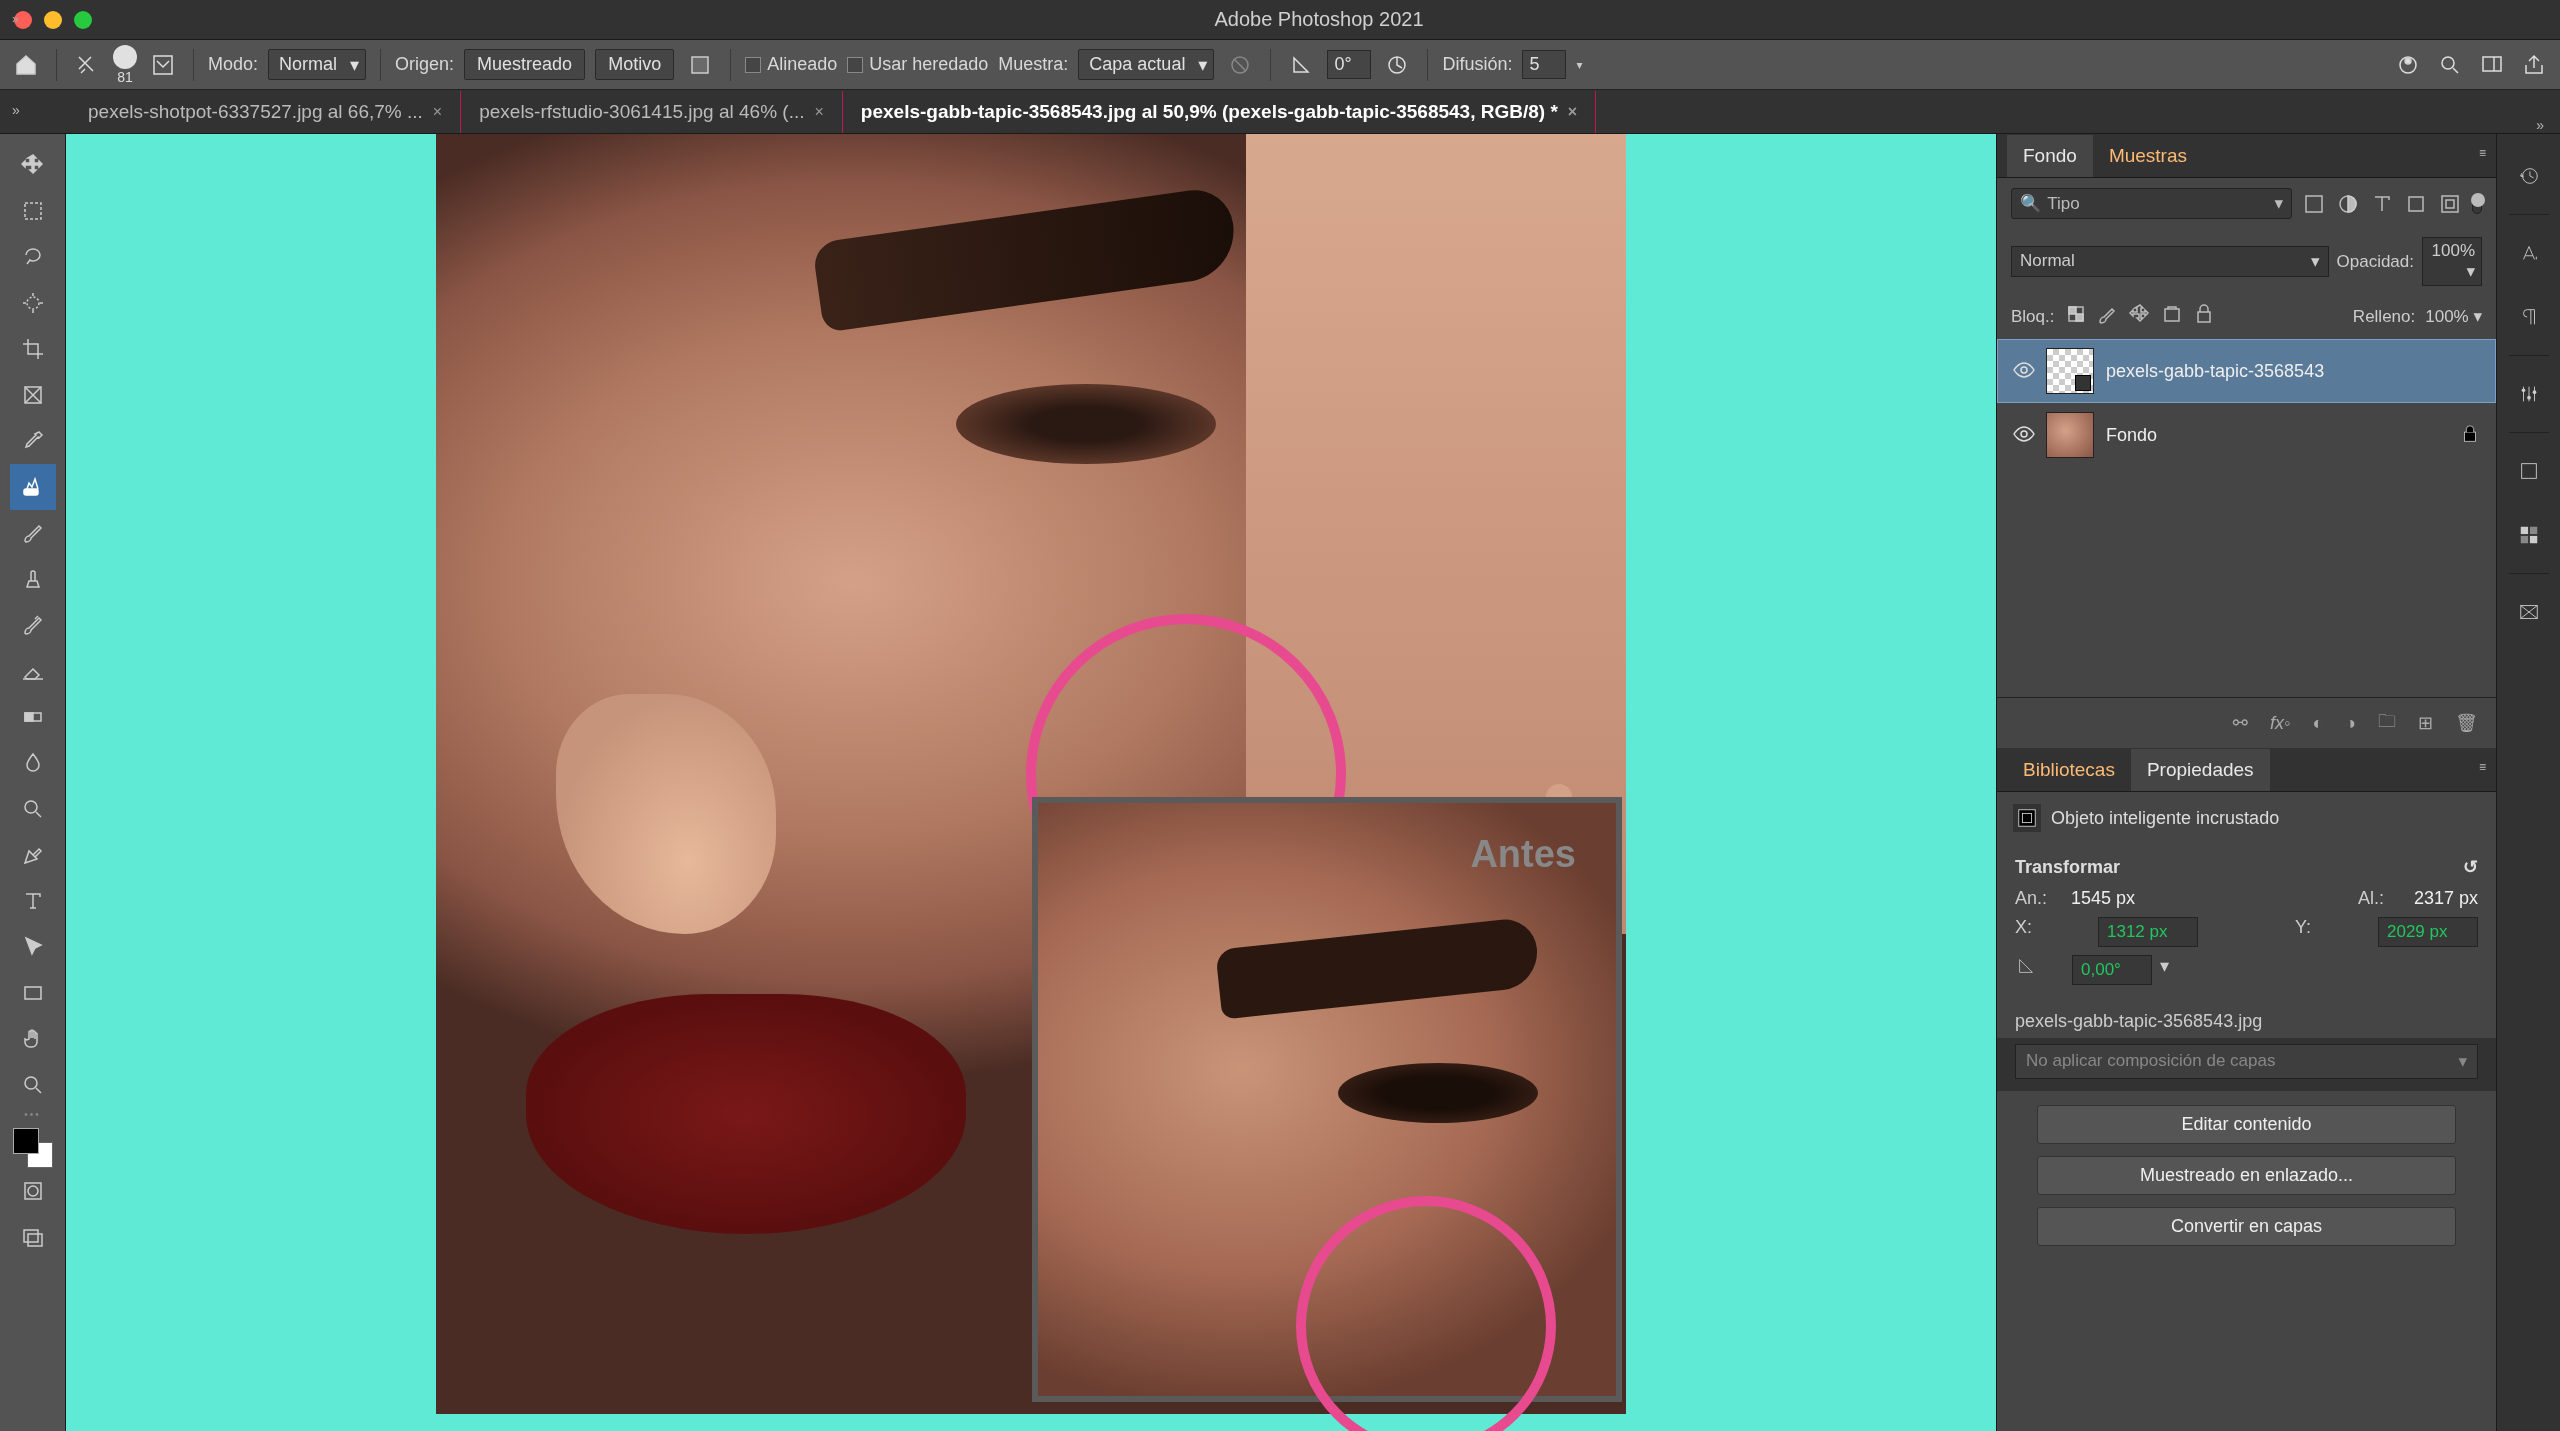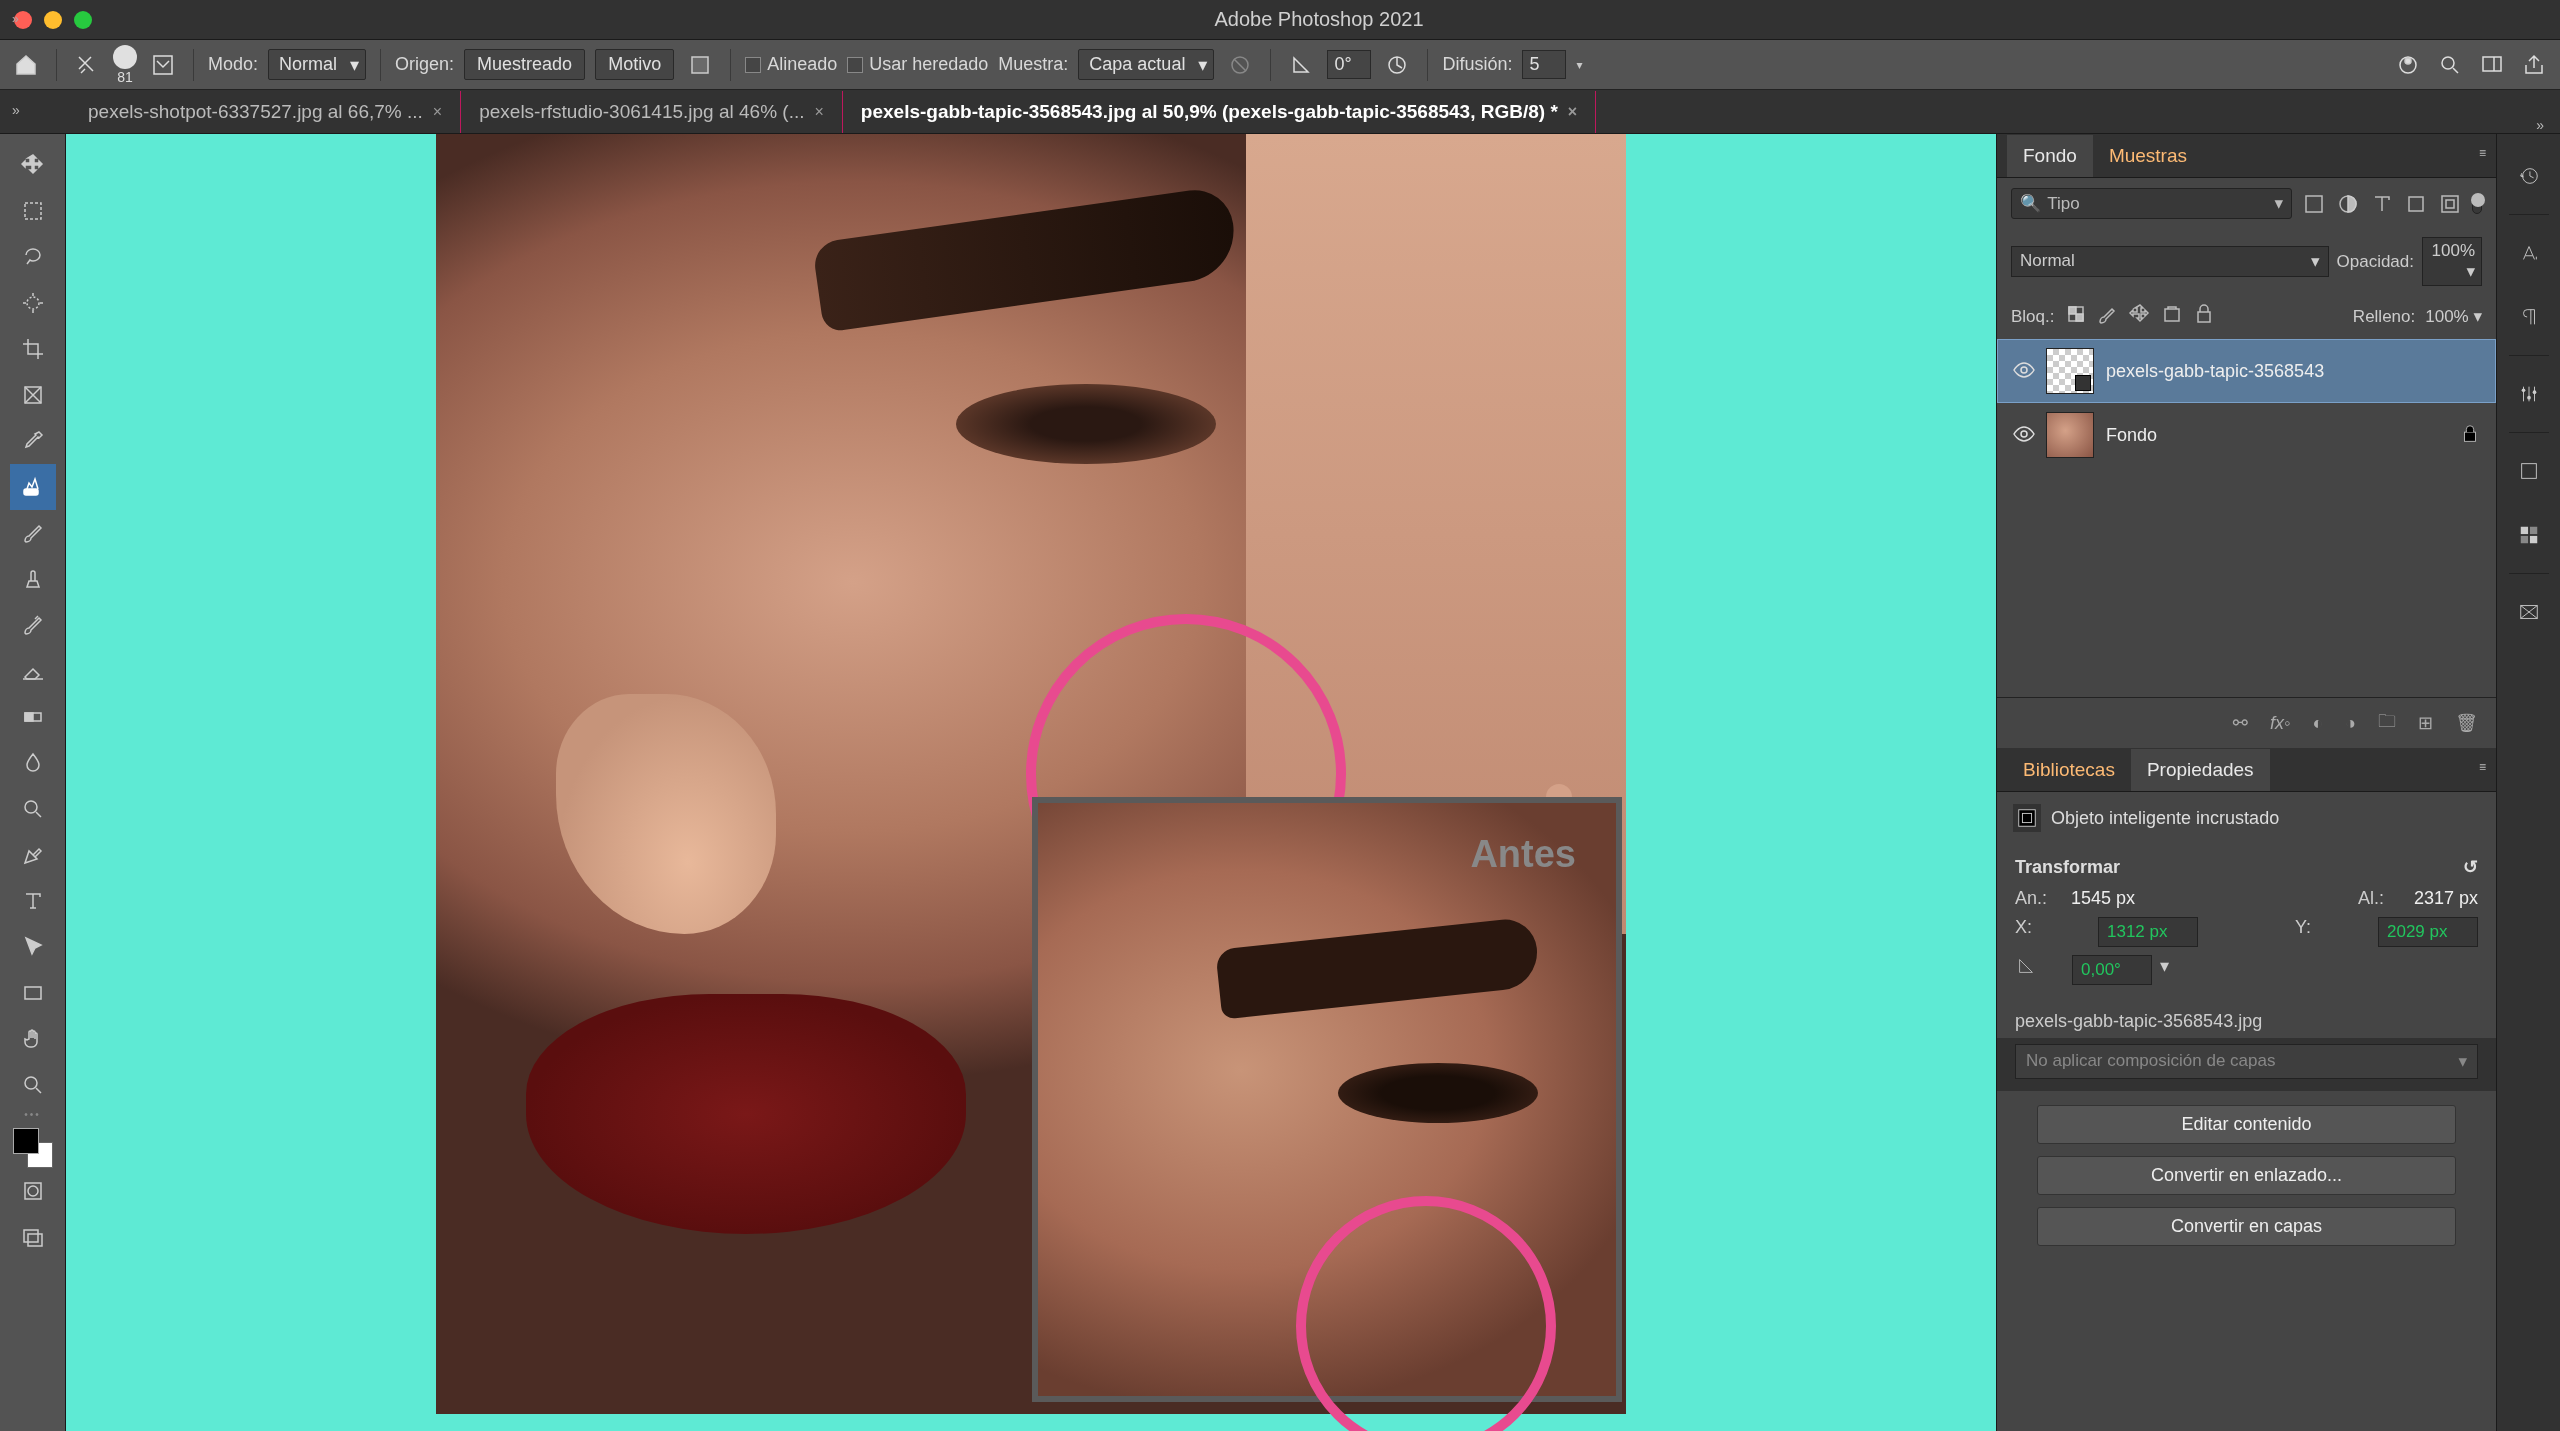--- a/index.html
+++ b/index.html
@@ -540,21 +540,21 @@
               <path d="M5 19h14L5 5z" stroke="#bbb" fill="none"></path>
             </svg></span>
         <input style="width: 80px;" value="0,00°">
           <span class="chev">▾</span>
       </div>
     </div>
     <div class="propfile">pexels-gabb-tapic-3568543.jpg</div>
     <div class="propdrop"><span>No aplicar composición de capas</span><span class="chev" style="float:right">▾</span></div>
     <div class="propbtns">
       <button>Editar contenido</button>
-      <button>Convertir en enlazado...</button>
+      <button>Muestreado en enlazado...</button>
       <button>Convertir en capas</button>
     </div>
     <div style="flex:1; background:#454545;"></div>
   </div>
 
   <div class="rightrail">
     <div class="rtool">
         <svg viewBox="0 0 24 24">
           <circle cx="13" cy="12" r="8" stroke="#ccc" fill="none"></circle>
           <path d="M13 7v5l4 2M3 12h3m-2-3l-1 3 3 1" stroke="#ccc" fill="none"></path>

